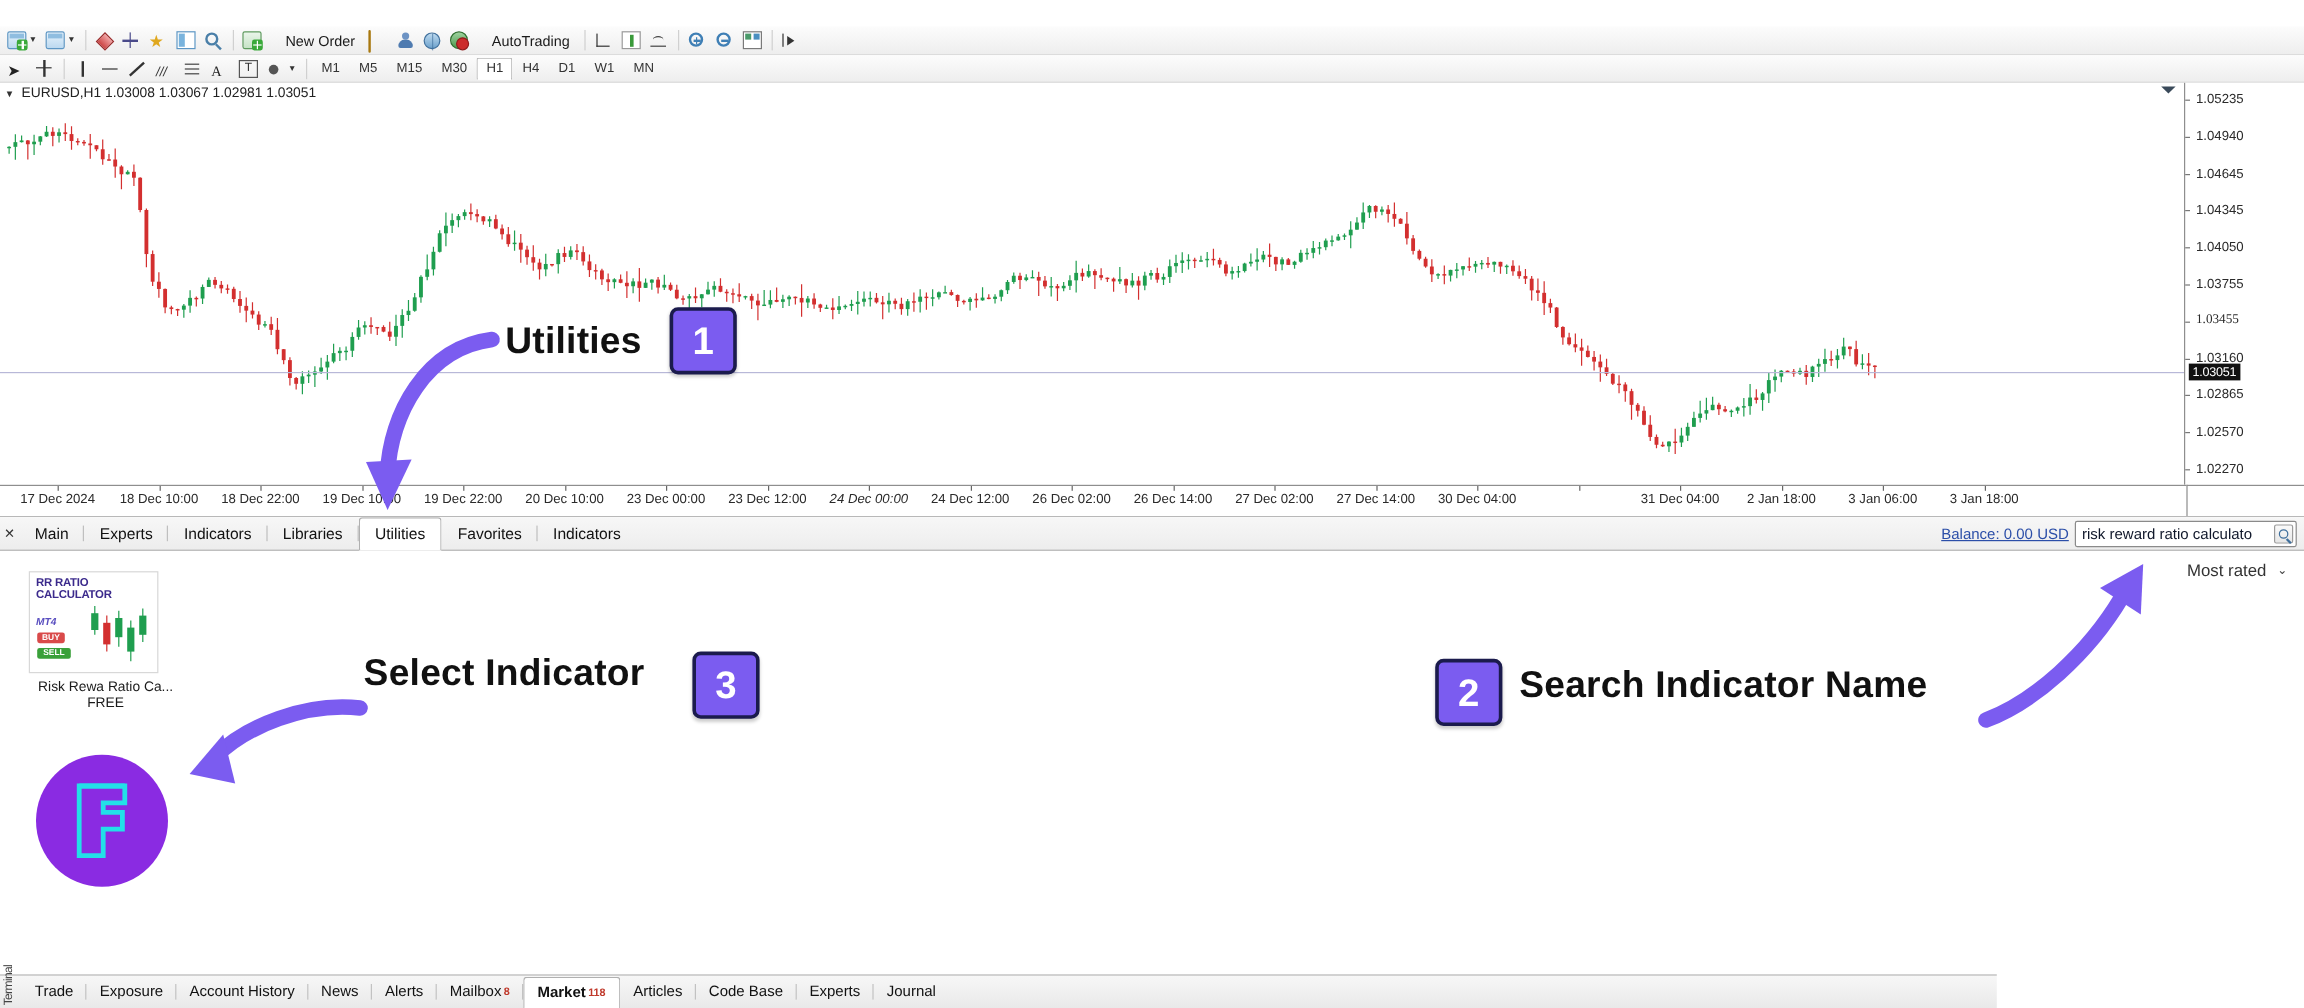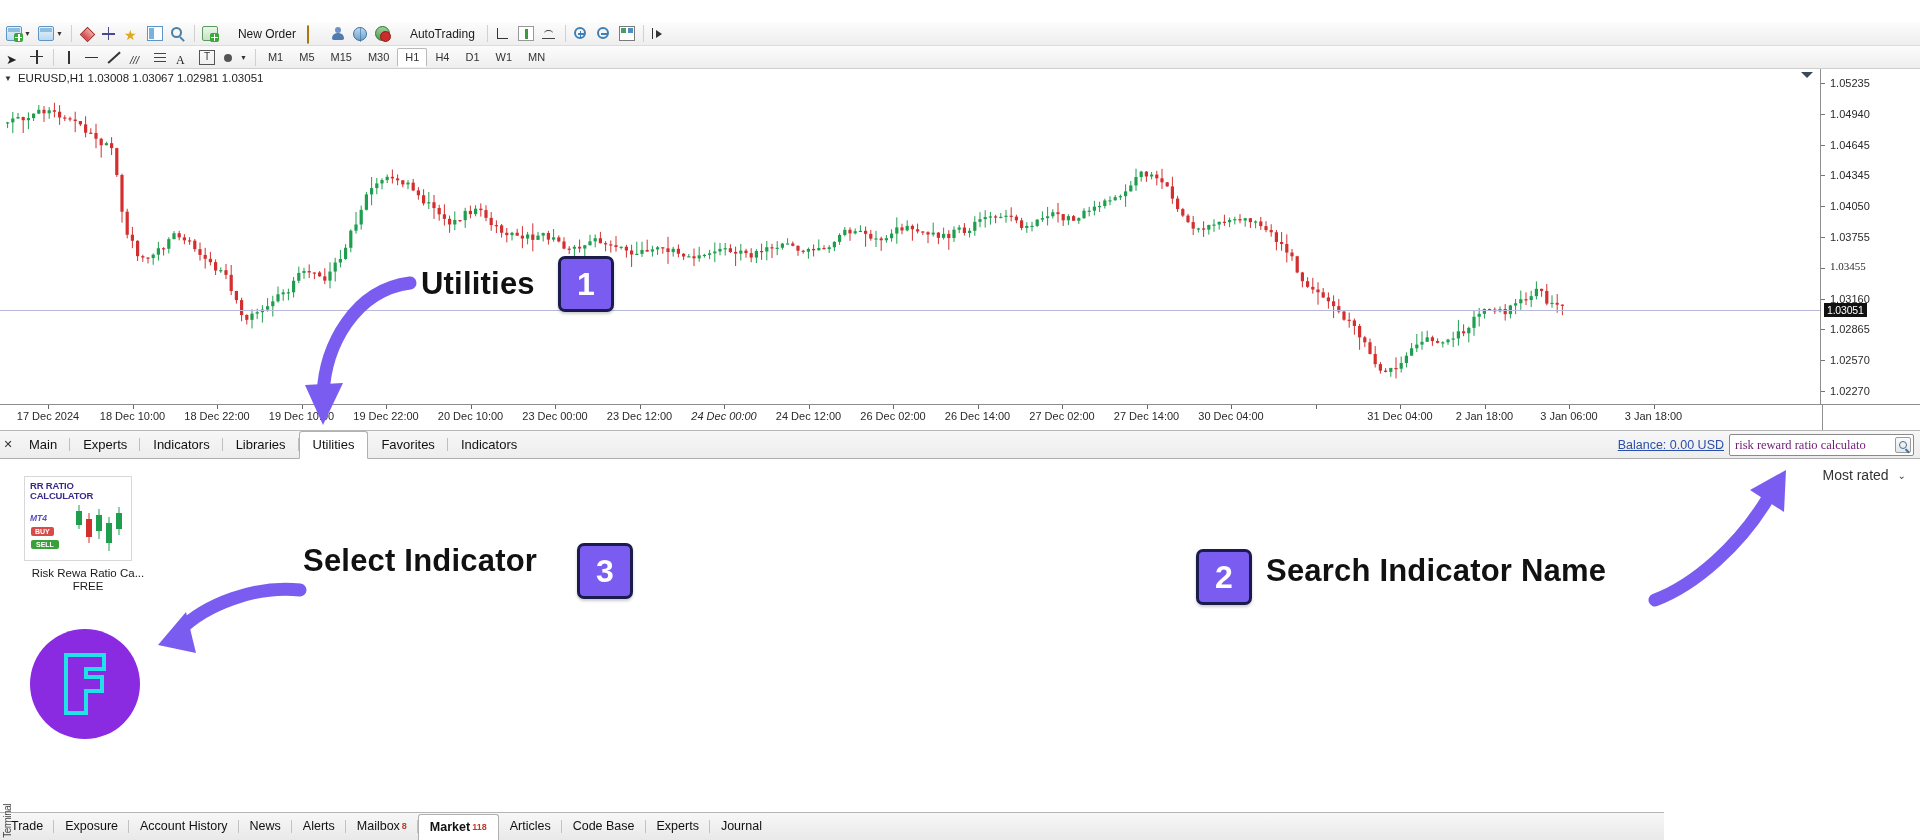--- a/index.html
+++ b/index.html
@@ -197,22 +197,22 @@
   .balance-link {
     position:absolute; right:196px; top:7px; font-size:12.5px; color:#2b4ea8;
     text-decoration: underline; cursor:pointer;
   }
   .search-box {
     position:absolute; right:6px; top:3px; width:185px; height:22px;
     background:#fff; border:1px solid #8a8a8a; border-radius:2px;
     display:flex; align-items:center; padding:0 2px 0 5px;
   }
   .search-box input {
-    flex:1; border:none; outline:none; font-size:12.5px; color:#701a75;
-    font-family:Liberation Serif, serif; background:transparent; min-width:0;
+    flex:1; border:none; outline:none; font-size:12.5px; color:#0f172a;
+    font-family:Liberation Sans, sans-serif; background:transparent; min-width:0;
   }
   .search-btn {
     width:16px;height:16px;border:1px solid #9a9a9a;background:linear-gradient(#fafafa,#e6e6e6);
     border-radius:2px;display:flex;align-items:center;justify-content:center;flex:0 0 auto;
   }
   .search-btn .mg { width:8px;height:8px;border:1.5px solid #3f6f9c;border-radius:50%;position:relative;}
   .search-btn .mg:after{content:"";position:absolute;right:-4px;bottom:-3px;width:5px;height:1.5px;background:#3f6f9c;transform:rotate(45deg);}
 
   .sortrow { position:absolute; right:14px; top:36px; display:flex; align-items:center; gap:9px; }
   .sortlabel { font-size:14px; color:#333; }
@@ -240,21 +240,21 @@
     border-radius:50%; background:#8a2be2;
     display:flex; align-items:center; justify-content:center;
   }
   .wm-logo svg { display:block; }
 
   
   .termbar {
     position:absolute; left:0; bottom:0; width:1664px; height:28px;
     background: linear-gradient(#f7f7f7,#e9e9e9);
     border-top:1px solid #b5b5b5;
-    display:flex; align-items:flex-end; 
+    display:flex; align-items:flex-end; padding-left: 18px;
   }
   .ttab {
     font-size:12.5px; color:#111; padding:4px 11px 6px; height:26px;
     display:flex; align-items:center; gap:2px; position:relative; cursor:default;
   }
   .ttab .sepline { position:absolute; right:0; top:6px; height:13px; width:1px; background:#c2c2c2; }
   .ttab.active { background:#ffffff; border:1px solid #b0b0b0; border-bottom-color:#fff;
                  border-radius:3px 3px 0 0; height:27px; margin-bottom:-1px; font-weight:bold;}
   .badge-red { color:#c0392b; font-size:9px; font-weight:bold; vertical-align:sub; }
   .term-vlabel {

